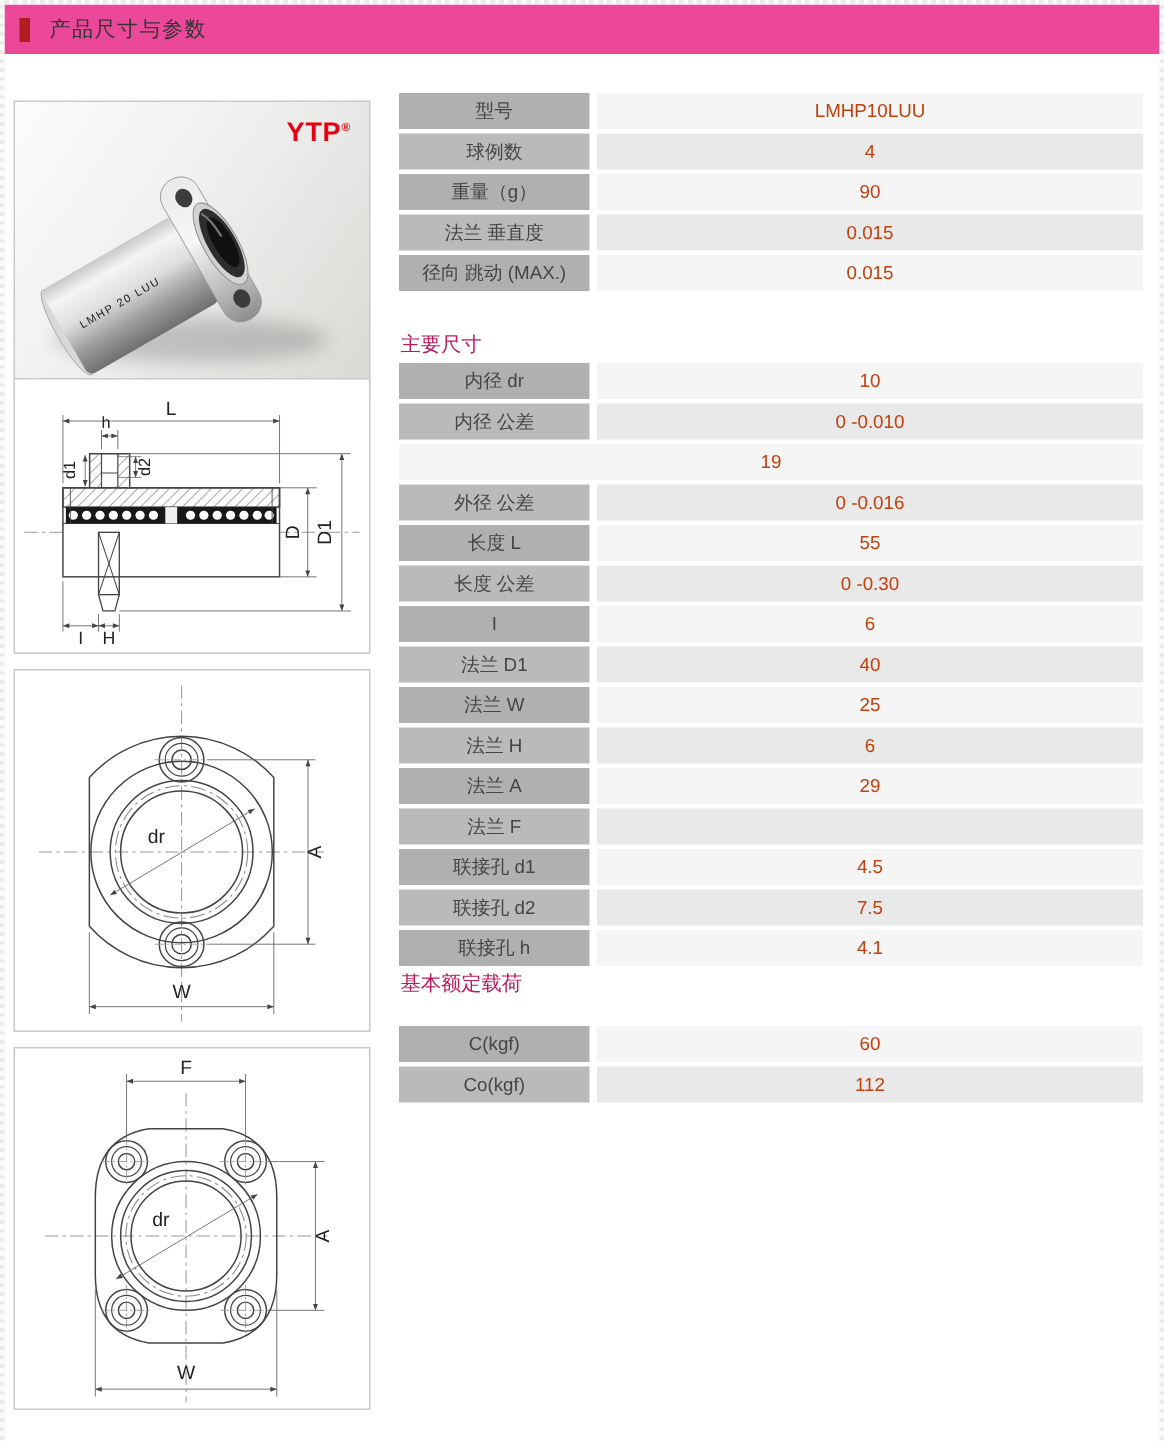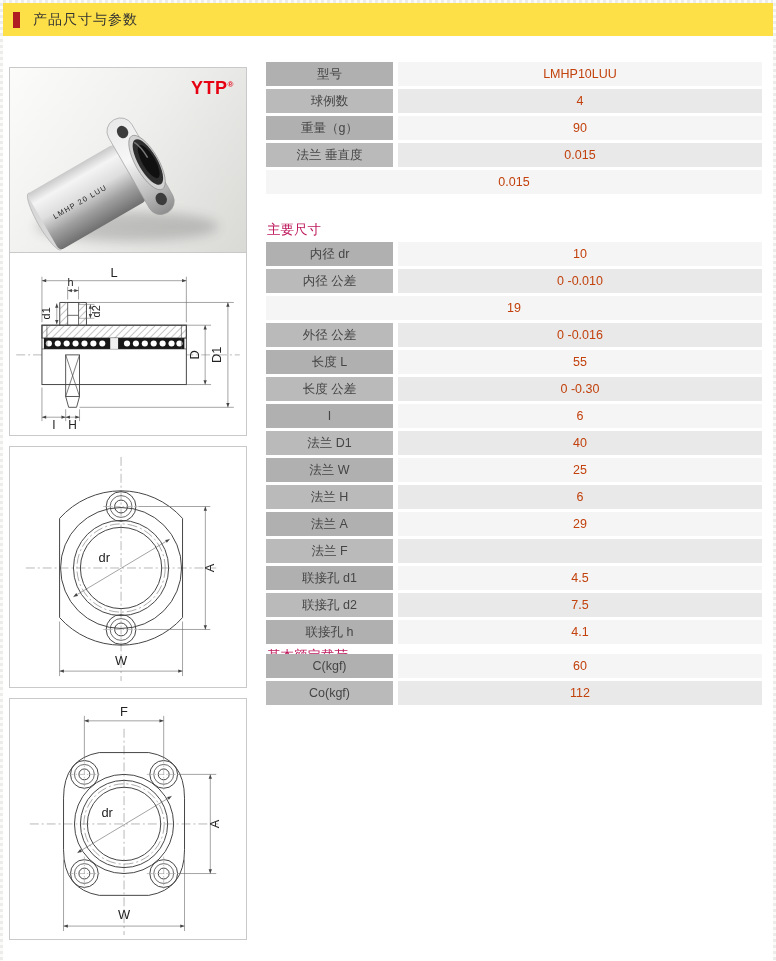--- a/index.html
+++ b/index.html
@@ -7,21 +7,21 @@
     width:776px;height:961px;position:relative;background:#fff;
     font-family:"Liberation Sans","DejaVu Sans",sans-serif;
     overflow:hidden;
   }
   .checker{position:absolute;background:repeating-conic-gradient(#ececea 0% 25%,#fbfbfa 0% 50%) 0 0/6px 6px;z-index:30;}
   #edge-top{left:0;top:0;width:776px;height:3px;}
   #edge-left{left:0;top:0;width:3px;height:961px;}
   #edge-right{right:0;top:0;width:3px;height:961px;}
 
   
-  .page-header{position:absolute;left:3px;right:3px;top:3px;height:33px;background:#fde047;}
+  .page-header{position:absolute;left:3px;right:3px;top:3px;height:33px;background:#ec4899;}
   .accent-mark{position:absolute;left:10px;top:9px;width:7px;height:16px;background:var(--accent,#b01e24);}
   .page-title{position:absolute;left:30px;top:8px;font-size:14px;color:#333;letter-spacing:1px;}
 
   
   .img-box{position:absolute;left:9px;width:238px;border:1px solid #c9c9c9;background:#fff;box-sizing:border-box;}
   #box-photo{top:67px;height:199px;background:linear-gradient(125deg,#fcfcfb 0%,#efefed 45%,#d8d8d5 100%);}
   #box-section{top:252px;height:184px;}
   #box-front2{top:446px;height:242px;}
   #box-front4{top:698px;height:242px;}
   .img-box svg{position:absolute;left:0;top:0;width:100%;height:100%;}
@@ -291,20 +291,21 @@
       </div>
     <div class="trow">
         <div class="tl">重量（g）</div>
         <div class="tv">90</div>
       </div>
     <div class="trow">
         <div class="tl">法兰 垂直度</div>
         <div class="tv">0.015</div>
       </div>
     <div class="trow">
+        <div class="tl">径向 跳动 (MAX.)</div>
         <div class="tv">0.015</div>
       </div>
   </div>
 
   <div class="section-title" style="top:221px">主要尺寸</div>
 
   <div class="spec-table" style="top:242px">
     <div class="trow">
         <div class="tl">内径 dr</div>
         <div class="tv">10</div>
@@ -361,21 +362,21 @@
         <div class="tv">7.5</div>
       </div>
     <div class="trow">
         <div class="tl">联接孔 h</div>
         <div class="tv">4.1</div>
       </div>
   </div>
 
   <div class="section-title" style="top:647px">基本额定载荷</div>
 
-  <div class="spec-table" style="top:654px">
+  <div class="spec-table" style="top:684px">
     <div class="trow">
         <div class="tl">C(kgf)</div>
         <div class="tv">60</div>
       </div>
     <div class="trow">
         <div class="tl">Co(kgf)</div>
         <div class="tv">112</div>
       </div>
   </div>
 

